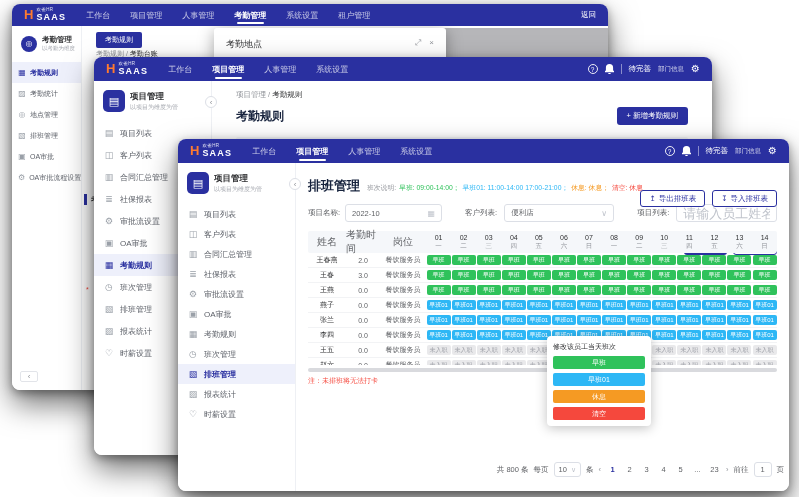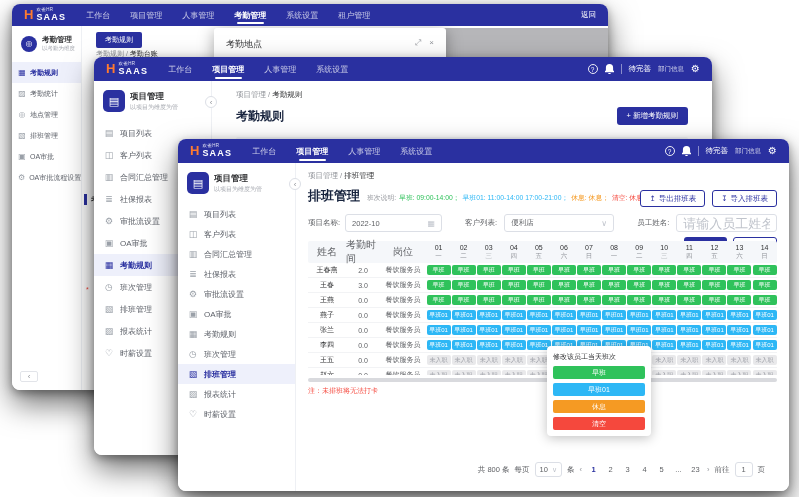--- a/index.html
+++ b/index.html
@@ -100,21 +100,21 @@
 .sch-r .f0{color:#303133}
 .sch-r .dc{flex-direction:row}
 .badge{display:inline-block;width:24px;height:10px;line-height:10px;border-radius:2px;font-size:6px;color:#fff;text-align:center;overflow:hidden;white-space:nowrap}
 .hscroll{height:4px;background:#d9dade;border-radius:2px;margin-top:3px}
 .noteC{margin-top:4px;font-size:7px;color:#f5483d}
 
 .popup{position:absolute;left:239px;top:105px;width:104px;background:#fff;border-radius:4px;box-shadow:0 2px 12px rgba(0,0,0,.25);padding:6px;z-index:8}
 .pop-t{font-size:7px;color:#303133;margin-bottom:4px;white-space:nowrap}
 .pop-btn{height:13px;border-radius:2px;color:#fff;font-size:7px;display:flex;align-items:center;justify-content:center;margin-top:4px;cursor:pointer}
 
-.pager{position:absolute;right:24px;bottom:14px;display:flex;align-items:center;gap:5px;font-size:7.5px;color:#606266;white-space:nowrap}
+.pager{position:absolute;right:5px;bottom:14px;display:flex;align-items:center;gap:5px;font-size:7.5px;color:#606266;white-space:nowrap}
 .psel{border:1px solid #dcdfe6;border-radius:3px;height:15px;display:flex;align-items:center;padding:0 4px;gap:4px}
 .psel .aic{color:#c0c4cc;font-size:7px}
 .pg{min-width:13px;height:13px;display:flex;align-items:center;justify-content:center;cursor:pointer;color:#606266}
 .pg.on{color:#2a30a0;font-weight:bold}
 .parrow{color:#909399;cursor:pointer}
 .ginp{width:18px;height:15px;border:1px solid #dcdfe6;border-radius:3px;text-align:center;font-size:7.5px;color:#606266;outline:none}
 .bell svg{display:block}
 </style>
 </head>
 <body>
@@ -374,23 +374,20 @@
           <span class="ic">▨</span>
           <span class="lb">报表统计</span>
         </div>
         <div class="sb-it">
           <span class="ic">♡</span>
           <span class="lb">时薪设置</span>
         </div>
       </div>
   </div>
   <div id="contentC">
-    <div class="crumb">
-      <span>项目管理</span> / <b>排班管理</b>
-    </div>
     <div class="titleRow">
       <span class="pageTitleC">排班管理</span>
       <span class="legend">
         <span>班次说明:</span>
         <span id="legendC" style="display:flex;gap:3px">
             <span class="lg" style="color: rgb(47, 194, 91);">早班: 09:00-14:00；</span>
             <span class="lg" style="color: rgb(45, 183, 245);">早班01: 11:00-14:00 17:00-21:00；</span>
             <span class="lg" style="color: rgb(245, 154, 35);">休息: 休息；</span>
             <span class="lg" style="color: rgb(245, 72, 61);">清空: 休息</span>
           </span>
@@ -412,21 +409,21 @@
         <span>2022-10</span>
         <span class="aic">▦</span>
       </span>
       <span class="fgap"></span>
       <span>客户列表:</span>
       <span class="inp w-sel">
         <span>便利店</span>
         <span class="aic">∨</span>
       </span>
       <span class="fgap"></span>
-      <span>员工姓名:</span>
+      <span>项目列表:</span>
       <span class="inp w-name">
         <input placeholder="请输入员工姓名" style="">
       </span>
     </div>
     <div class="fbtns">
       <span class="sbtn">
         <svg width="7" height="7" viewBox="0 0 10 10">
             <circle cx="4" cy="4" r="3" fill="none" stroke="#fff" stroke-width="1.4"></circle>
             <line x1="6.3" y1="6.3" x2="9.3" y2="9.3" stroke="#fff" stroke-width="1.4"></line>
           </svg>

